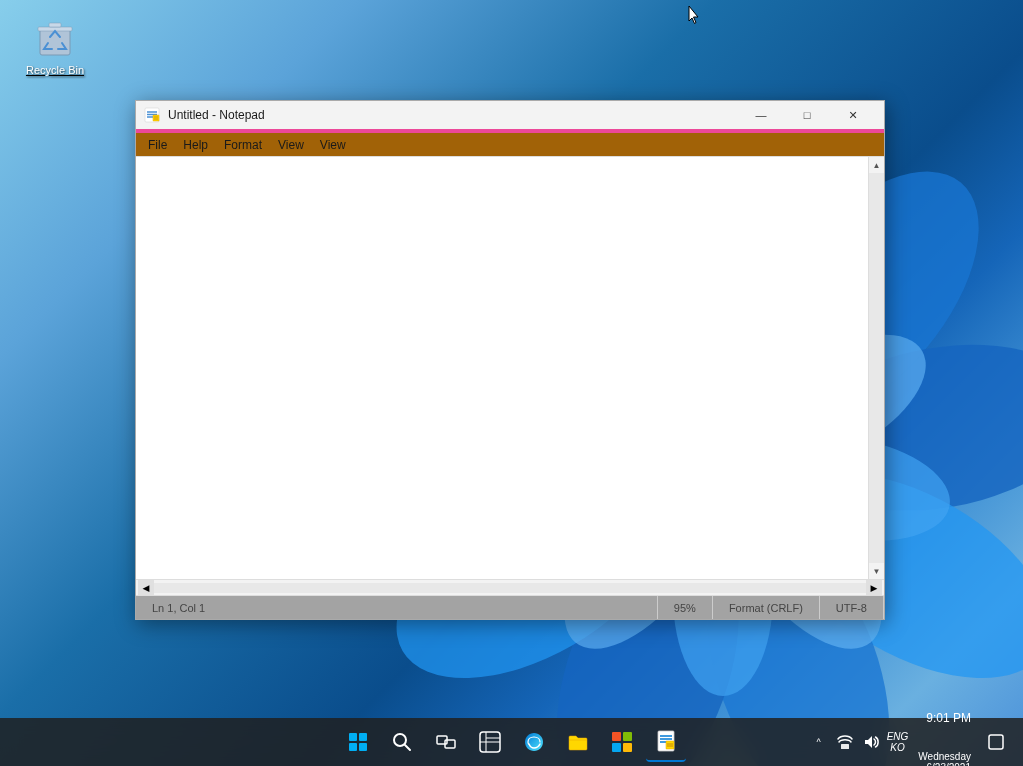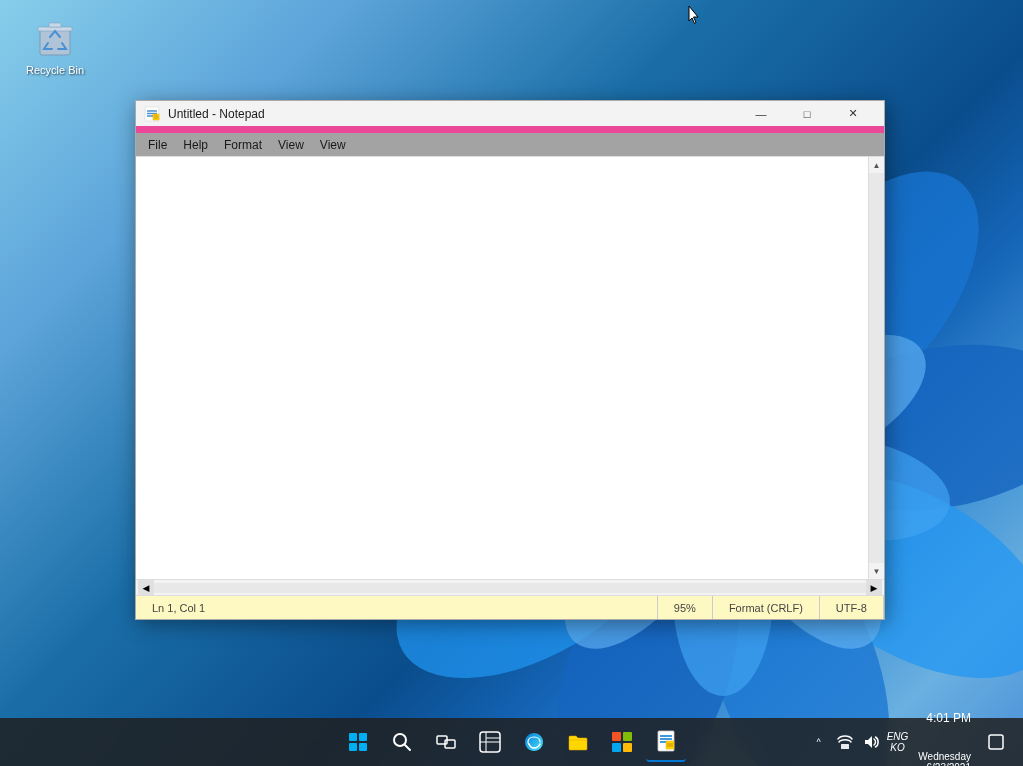--- a/index.html
+++ b/index.html
@@ -34,20 +34,21 @@
     }
 
     
     .desktop-icons {
       position: absolute;
       top: 20px;
       left: 20px;
       display: flex;
       flex-direction: column;
       gap: 20px;
+      text-decoration: underline;
     }
 
     .desktop-icon {
       display: flex;
       flex-direction: column;
       align-items: center;
       width: 70px;
       cursor: pointer;
     }
 
@@ -81,21 +82,21 @@
       flex-direction: column;
       box-shadow: 2px 4px 20px rgba(0,0,0,0.4);
     }
 
     .window-titlebar {
       height: 32px;
       background: #f3f3f3;
       display: flex;
       align-items: center;
       padding: 0 8px;
-      border-bottom: 7px solid #ec4899;
+      border-bottom: 4px solid #ec4899;
       flex-shrink: 0;
     }
 
     .window-titlebar .title-icon {
       width: 16px;
       height: 16px;
       margin-right: 8px;
       flex-shrink: 0;
     }
 
@@ -119,21 +120,21 @@
       background: transparent;
       border: none;
       cursor: pointer;
       font-size: 11px;
       color: #333;
     }
 
     
     .menu-bar {
       height: 24px;
-      background: #a3a3a3;
+      background: #a16207;
       display: flex;
       align-items: center;
       padding: 0 4px;
       border-bottom: 1px solid #ddd;
       flex-shrink: 0;
     }
 
     .menu-item {
       padding: 2px 8px;
       cursor: pointer;
@@ -159,21 +160,21 @@
       font-size: 14px;
       padding: 4px;
       background: white;
       color: #000;
       overflow-y: scroll;
     }
 
     
     .status-bar {
       height: 24px;
-      background: #fef9c3;
+      background: #a3a3a3;
       border-top: 1px solid #ddd;
       display: flex;
       align-items: center;
       flex-shrink: 0;
     }
 
     .status-section {
       padding: 0 16px;
       font-size: 11px;
       color: #444;
@@ -556,21 +557,21 @@
           <path d="M12.5 3 C16 5 16 11 12.5 13" fill="none" stroke="white" stroke-width="1.5" stroke-linecap="round"></path>
         </svg>
       </div>
 
       <div class="lang-indicator" style="font-size:10px; line-height:1.1;font-style:italic;">
         <div>ENG</div>
         <div>KO</div>
       </div>
 
       <div class="clock">
-        <div class="time">4:01 PM</div>
+        <div class="time">9:01 PM</div>
         <div class="date">Wednesday<br>6/23/2021</div>
       </div>
 
       <div class="notification-btn">
         <svg width="16" height="16" viewBox="0 0 16 16" xmlns="http://www.w3.org/2000/svg">
           <rect x="1" y="1" width="14" height="14" rx="2" fill="none" stroke="white" stroke-width="1.5"></rect>
         </svg>
       </div>
     </div>
   </div>

